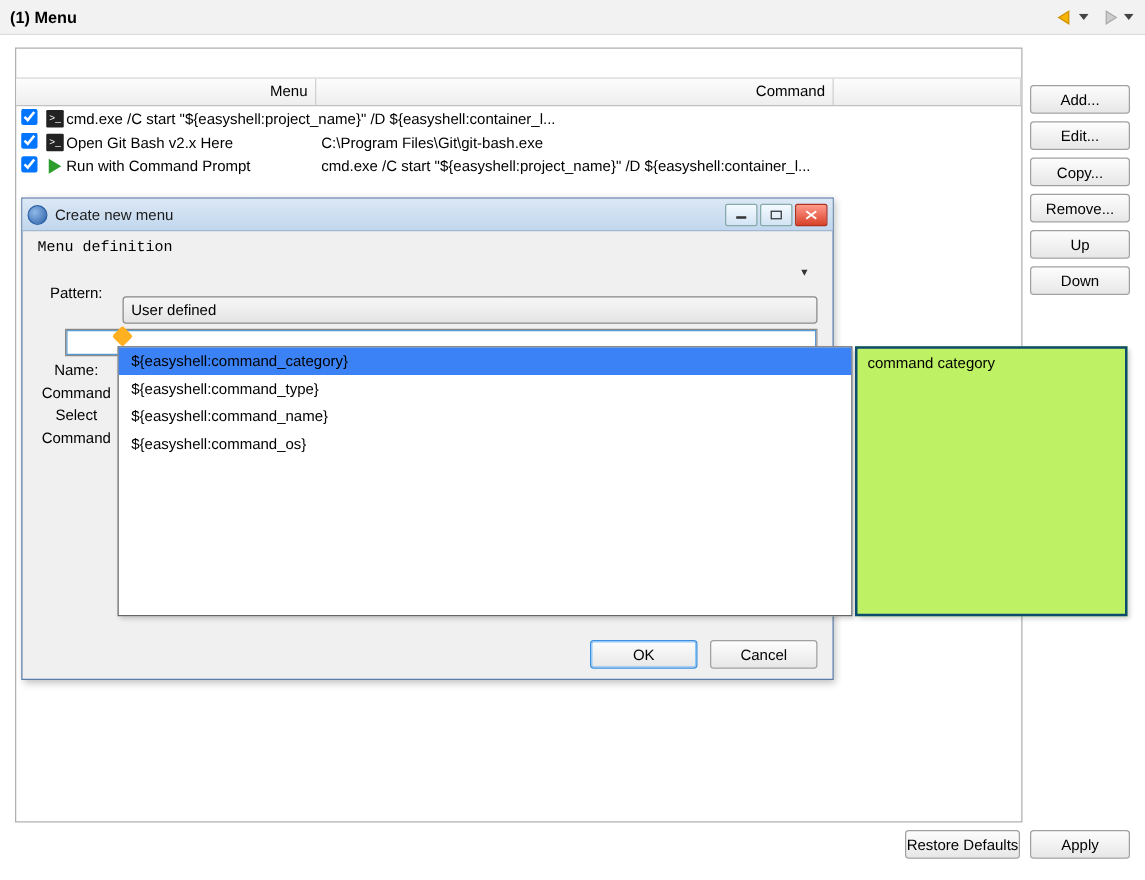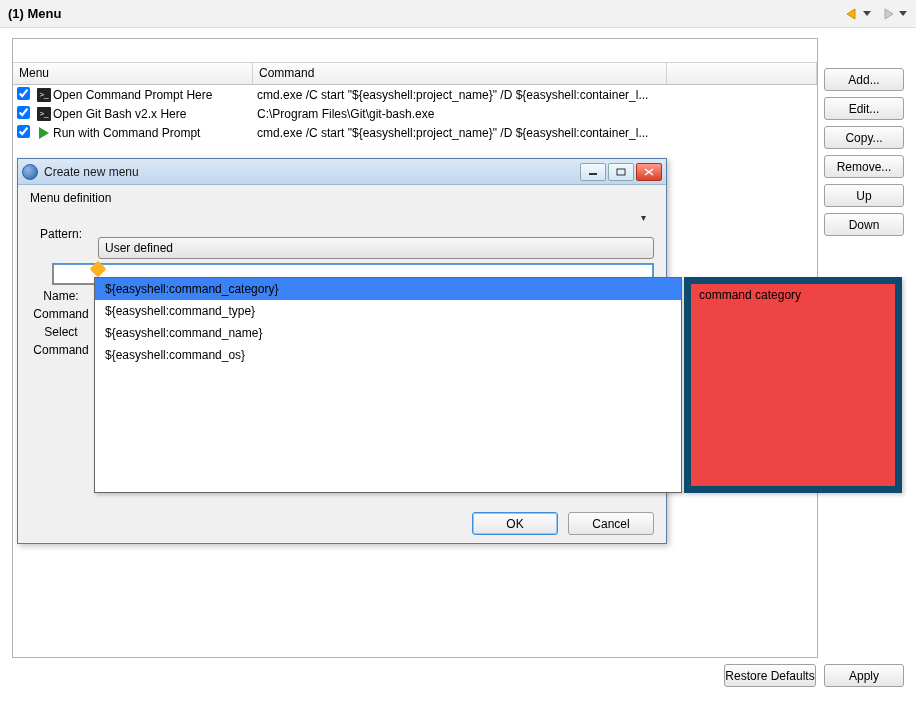--- a/index.html
+++ b/index.html
@@ -13,21 +13,21 @@
 .nav-dropdown { width: 10px; height: 14px; display: inline-flex; align-items: center; justify-content: center; }
 
 
 .content { position: absolute; left: 12px; top: 38px; right: 12px; bottom: 46px; display: flex; gap: 6px; }
 .main-panel { flex: 1; border: 1px solid #b0b0b0; display: flex; flex-direction: column; }
 .side-buttons { width: 80px; display: flex; flex-direction: column; gap: 6px; padding-top: 30px; }
 
 
 .toolbar-row { height: 24px; border-bottom: 1px solid #d0d0d0; }
 .table-header { display: flex; height: 22px; background: linear-gradient(#fdfdfd,#eee); border-bottom: 1px solid #c0c0c0; }
-.th { border-right: 1px solid #d0d0d0; padding: 3px 6px; font-size: 12px; }
+.th { border-right: 1px solid #d0d0d0; padding: 3px 6px; font-size: 12px; text-align: right; }
 .th-menu { width: 240px; }
 .th-command { flex: 1; }
 .th-spacer { width: 150px; }
 .table-body { }
 .tr { display: flex; height: 19px; align-items: center; padding-left: 4px; }
 .td-chk { width: 18px; flex-shrink: 0; }
 .td-icon { width: 18px; flex-shrink: 0; display: flex; align-items: center; justify-content: center; }
 .td-menu { width: 204px; flex-shrink: 0; white-space: nowrap; overflow: hidden; text-overflow: ellipsis; }
 .td-command { flex: 1; white-space: nowrap; overflow: hidden; text-overflow: ellipsis; }
 .chk { width: 13px; height: 13px; }
@@ -60,21 +60,21 @@
 .dlg-input.focus { box-shadow: inset 0 0 0 1px #5a9bd4; }
 .warn-icon { width: 12px; height: 12px; background: #ffb020; border-radius: 2px; display: inline-block; position: relative; margin-left: 62px; transform: rotate(45deg); }
 .dlg-buttons { position: absolute; bottom: 8px; right: 12px; display: flex; gap: 10px; }
 .dlg-buttons .btn { width: 86px; }
 .btn-default { border-color: #3A8FE0; box-shadow: 0 0 0 1px #8fc6f9 inset; }
 
 
 .autocomplete { position: absolute; left: 94px; top: 277px; width: 588px; height: 216px; background: #fff; border: 1px solid #666; z-index: 20; box-shadow: 2px 2px 4px rgba(0,0,0,0.2); }
 .ac-item { padding: 2px 10px; font-size: 12px; cursor: pointer; line-height: 1.5; }
 .ac-item.selected { background: #3b82f6; }
-.ac-tooltip { position: absolute; left: 684px; top: 277px; width: 218px; height: 216px; background: #ef4444; border: 7px solid #0c4a6e; z-index: 20; padding: 4px 8px; font-size: 12px; box-shadow: 2px 2px 4px rgba(0,0,0,0.2); }
+.ac-tooltip { position: absolute; left: 684px; top: 277px; width: 218px; height: 216px; background: #bef264; border: 2px solid #0c4a6e; z-index: 20; padding: 4px 8px; font-size: 12px; box-shadow: 2px 2px 4px rgba(0,0,0,0.2); }
 
 
 .blank-rows { flex: 1; }
 </style>
 </head>
 <body>
 
 <div class="titlebar">
   <span class="title">(1) Menu</span>
   <div class="titlebar-nav">
@@ -109,21 +109,20 @@
       <div class="th th-menu">Menu</div>
       <div class="th th-command">Command</div>
       <div class="th th-spacer"></div>
     </div>
     <div class="table-body">
       <div class="tr">
         <span class="td-chk"><input type="checkbox" class="chk" checked="" style=""></span>
         <span class="td-icon">
             <span class="cmd-icon">&gt;_</span>
           </span>
-        <span class="td-menu">Open Command Prompt Here</span>
         <span class="td-command">cmd.exe /C start "${easyshell:project_name}" /D ${easyshell:container_l...</span>
       </div>
       <div class="tr">
         <span class="td-chk"><input type="checkbox" class="chk" checked="" style=""></span>
         <span class="td-icon">
             <span class="cmd-icon">&gt;_</span>
           </span>
         <span class="td-menu">Open Git Bash v2.x Here</span>
         <span class="td-command">C:\Program Files\Git\git-bash.exe</span>
       </div>
@@ -164,21 +163,21 @@
           </svg>
         </span>
       <span class="win-btn close">
           <svg width="10" height="8">
             <path d="M1 1 L9 7 M9 1 L1 7" stroke="#fff" stroke-width="1.5"></path>
           </svg>
         </span>
     </div>
   </div>
   <div class="dlg-body">
-    <div style="margin-bottom:2px;">Menu definition</div>
+    <div style="margin-bottom:2px;font-family:Liberation Mono, monospace;">Menu definition</div>
     <div class="dlg-row">
       <span class="dlg-label">Pattern:</span>
       <div class="select-wrap">
         <select class="dlg-select">
           <option>User defined</option>
         </select>
       </div>
     </div>
     <div class="dlg-row" style="align-items:flex-start;">
       <span class="warn-icon"></span>

